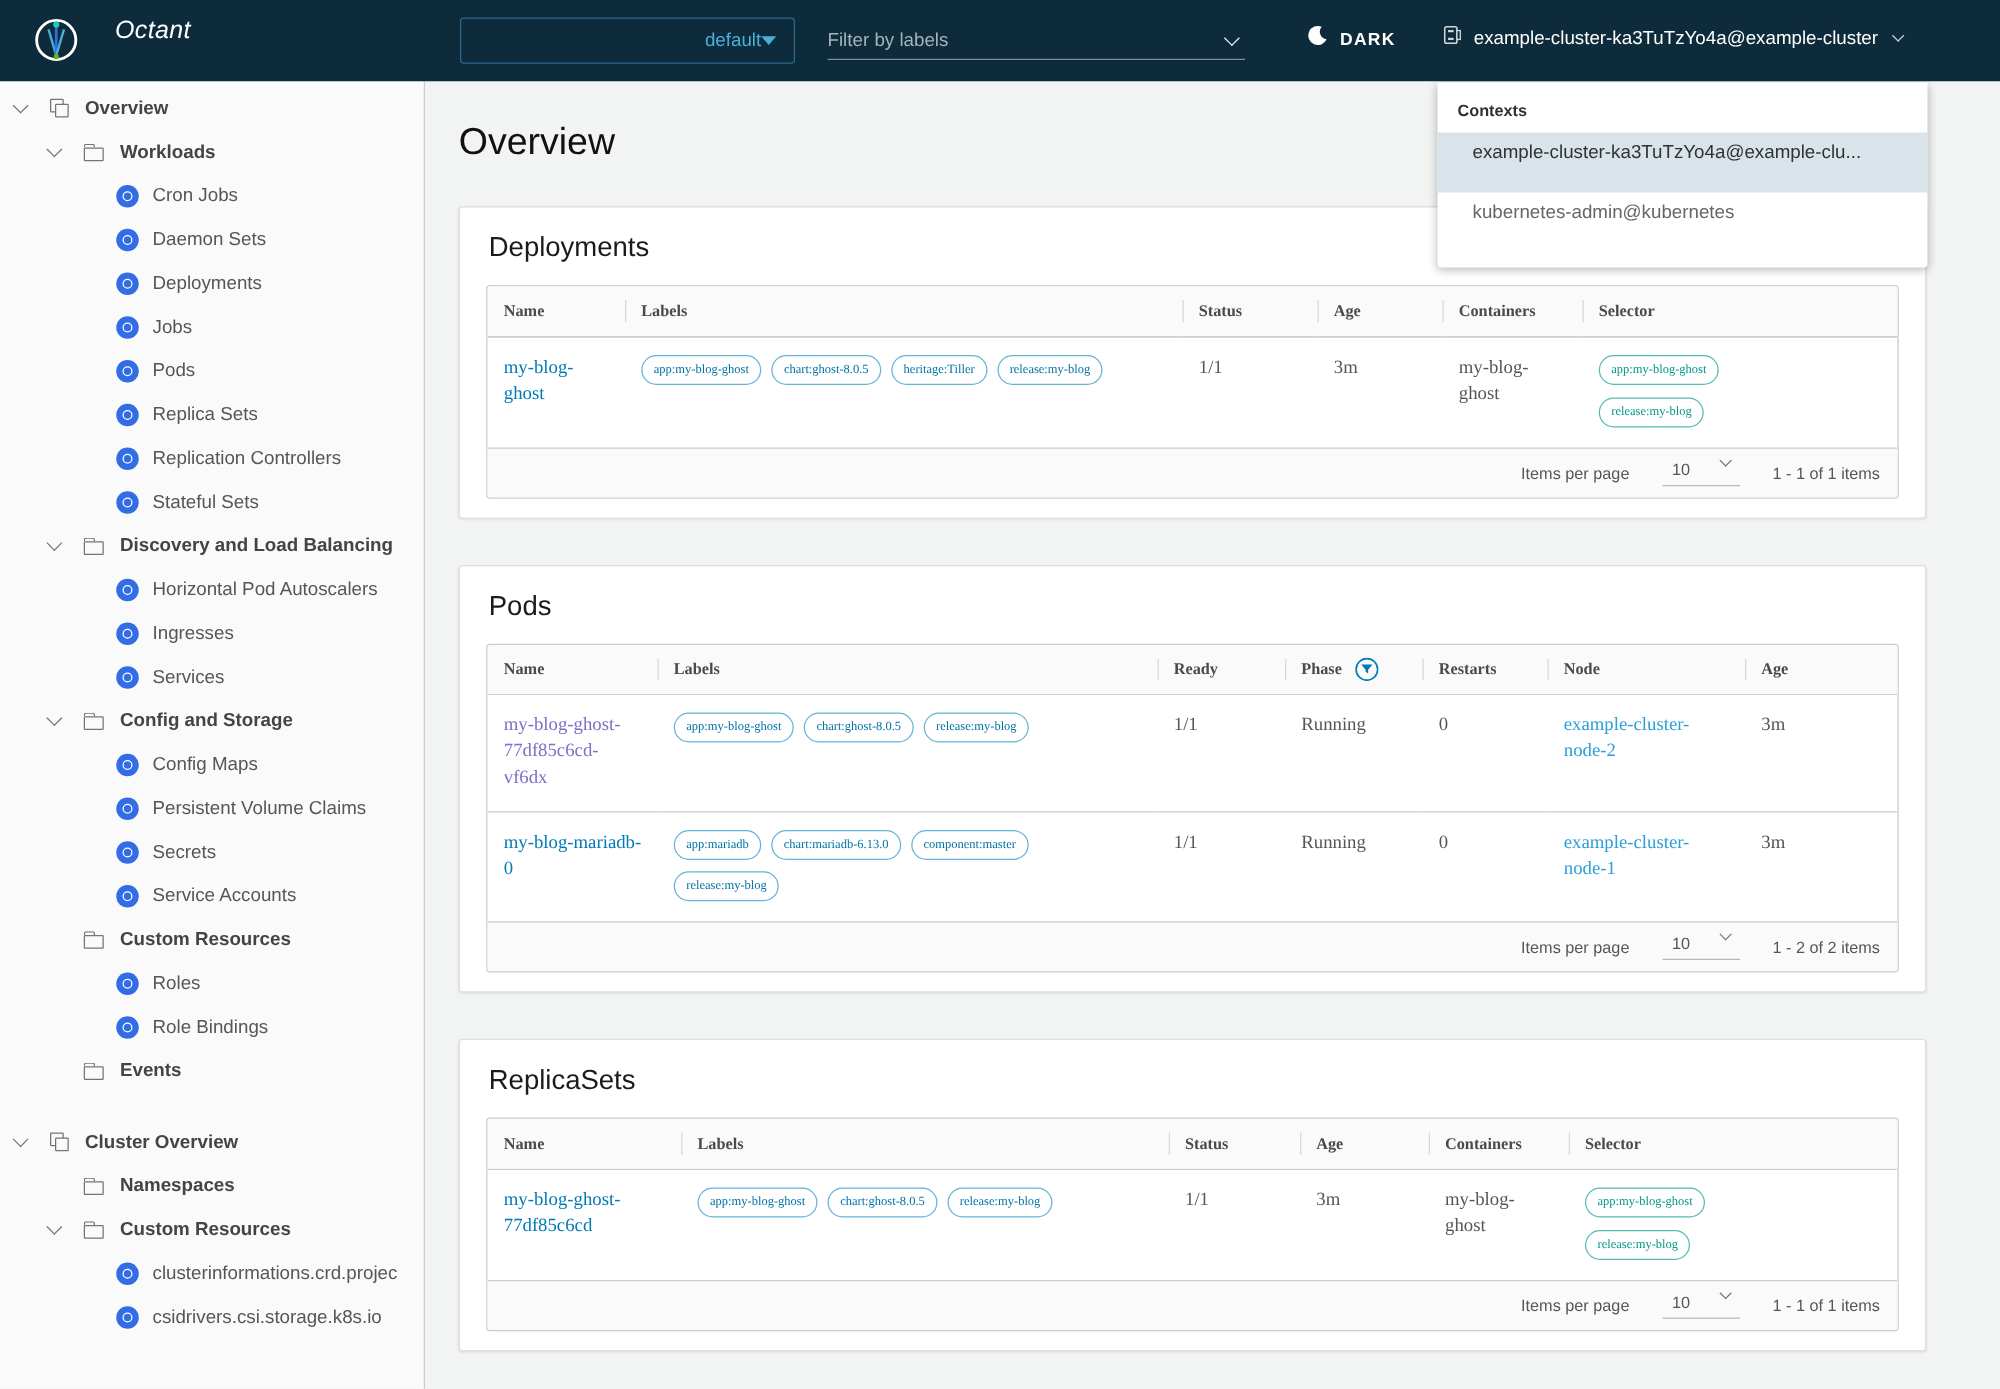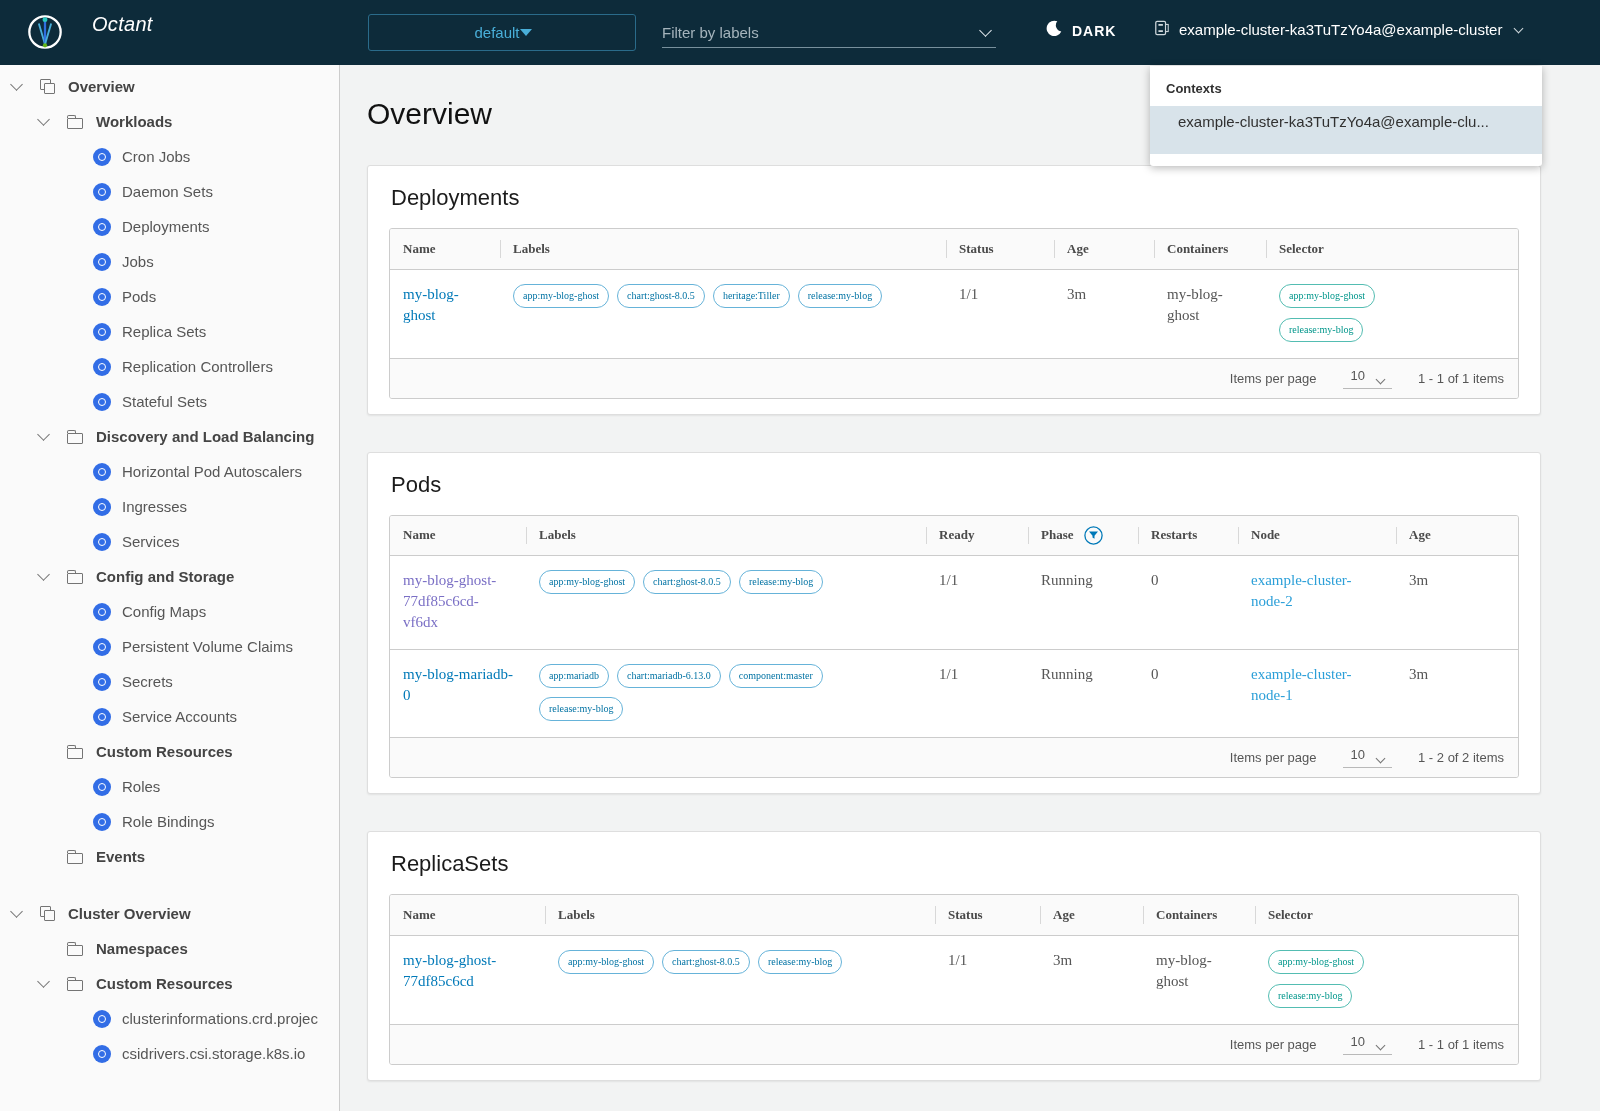--- a/index.html
+++ b/index.html
@@ -3,21 +3,21 @@
 <meta charset="utf-8">
 <style>
   * { box-sizing: border-box; margin: 0; padding: 0; }
   html,body { width:1600px; height:1111px; overflow:hidden; font-family:"Liberation Sans", sans-serif; background:#f2f3f3; }
 
   
   .header { position:absolute; left:0; top:0; width:1600px; height:65px; background:#0d2b3a; z-index:60; }
   .brand { position:absolute; left:26px; top:13px; display:flex; gap:28px;font-style:italic; }
   .brand .app-title { color:#fff; font-size:20px; font-weight:400; letter-spacing:.3px; }
   .ns-select { position:absolute; left:368px; top:14px; width:268px; height:37px; border:1px solid #2a6b8a; border-radius:3px;
-    display:flex; align-items:center; justify-content:center; padding:0 14px 0 16px; color:#49afd9; font-size:15px; cursor:pointer; }
+    display:flex; align-items:center; justify-content:flex-end; padding:0 14px 0 16px; color:#49afd9; font-size:15px; cursor:pointer; }
   .caret-down { width:0; height:0; border-left:6px solid transparent; border-right:6px solid transparent; border-top:7px solid #49afd9; }
   .filter-box { position:absolute; left:662px; top:17px; width:334px; height:31px; border-bottom:1px solid #78909c;
     display:flex; align-items:center; justify-content:space-between; }
   .filter-box input { background:transparent; border:none; outline:none; color:#a5b4bc; font-size:15px; width:280px; font-family:"Liberation Sans",sans-serif; }
   .filter-box input::placeholder { color:#a5b4bc; }
   .chev-white { width:9px; height:9px; border-right:1.6px solid #e7eef2; border-bottom:1.6px solid #e7eef2; transform:rotate(45deg); margin:-4px 6px 0 0; }
   .dark-toggle { position:absolute; left:1046px; top:20px; display:flex; align-items:center; gap:9px; color:#fff; cursor:pointer; }
   .dark-toggle .lbl { font-size:14px; font-weight:700; letter-spacing:1px; }
   .ctx-btn { position:absolute; left:1154px; top:20px; display:flex; align-items:center; gap:9px; color:#fff; font-size:15px; cursor:pointer; }
   .chev-ctx { width:7px; height:7px; border-right:1.4px solid #cfd8dc; border-bottom:1.4px solid #cfd8dc; transform:rotate(45deg); margin:-3px 0 0 4px; }
@@ -63,21 +63,21 @@
   tbody td { padding:14px 13px 16px; vertical-align:top; font-size:15px; color:#565656; border-bottom:1px solid #ccc; line-height:21px; overflow-wrap:break-word; }
   tbody tr:last-child td { border-bottom:none; }
   a.cell-link { color:#0079b8; text-decoration:none; }
   a.cell-link.visited { color:#7a6fc5; }
   a.cell-link.light { color:#2b9fd8; }
   .labels-flex { display:flex; flex-wrap:wrap; gap:9px 8px; }
   .selectors-flex { display:flex; flex-direction:column; gap:10px; align-items:flex-start; }
   .pill { display:inline-block; border:1px solid #66b3d9; color:#0072a3; border-radius:12px; padding:3px 9px; font-size:10px; line-height:16px; white-space:nowrap; }
   .pill.teal { border-color:#54bdb2; color:#00968b; }
   .grid-footer { height:40px; background:#fafafa; border-top:1px solid #ccc; display:flex; align-items:center; justify-content:flex-end; gap:26px; padding:0 14px; font-size:13px; color:#565656; }
-  .pagesize { display:flex; align-items:flex-end; gap:12px; border-bottom:1px solid #b9b9b9; padding:0 8px 5px; cursor:pointer; }
+  .pagesize { display:flex; align-items:flex-start; gap:25px; border-bottom:1px solid #b9b9b9; padding:0 8px 5px; cursor:pointer; }
   .chev-sm { width:7px; height:7px; border-right:1.4px solid #747474; border-bottom:1.4px solid #747474; transform:rotate(45deg); margin-top:-3px; }
   .th-flex { display:inline-flex; align-items:center; gap:10px; }
   .funnel-svg { display:block; cursor:pointer; }
 </style>
 </head>
 <body>
 
 <div class="header">
   <div class="brand">
     <span>
@@ -122,20 +122,21 @@
       </svg>
     </span>
     <span>example-cluster-ka3TuTzYo4a@example-cluster</span>
     <span class="chev-ctx"></span>
   </div>
 </div>
 
 <div class="ctx-menu">
   <div class="ctx-title">Contexts</div>
   <div class="ctx-item selected">example-cluster-ka3TuTzYo4a@example-clu...</div>
+  <div class="ctx-item">kubernetes-admin@kubernetes</div>
 </div>
 
 <div class="sidebar">
   <div class="nav-row root">
     <span class="chev"></span>
     <span class="ic-app"></span>
     <span class="nav-label">Overview</span>
   </div>
   <div class="nav-row group">
     <span class="chev"></span>

